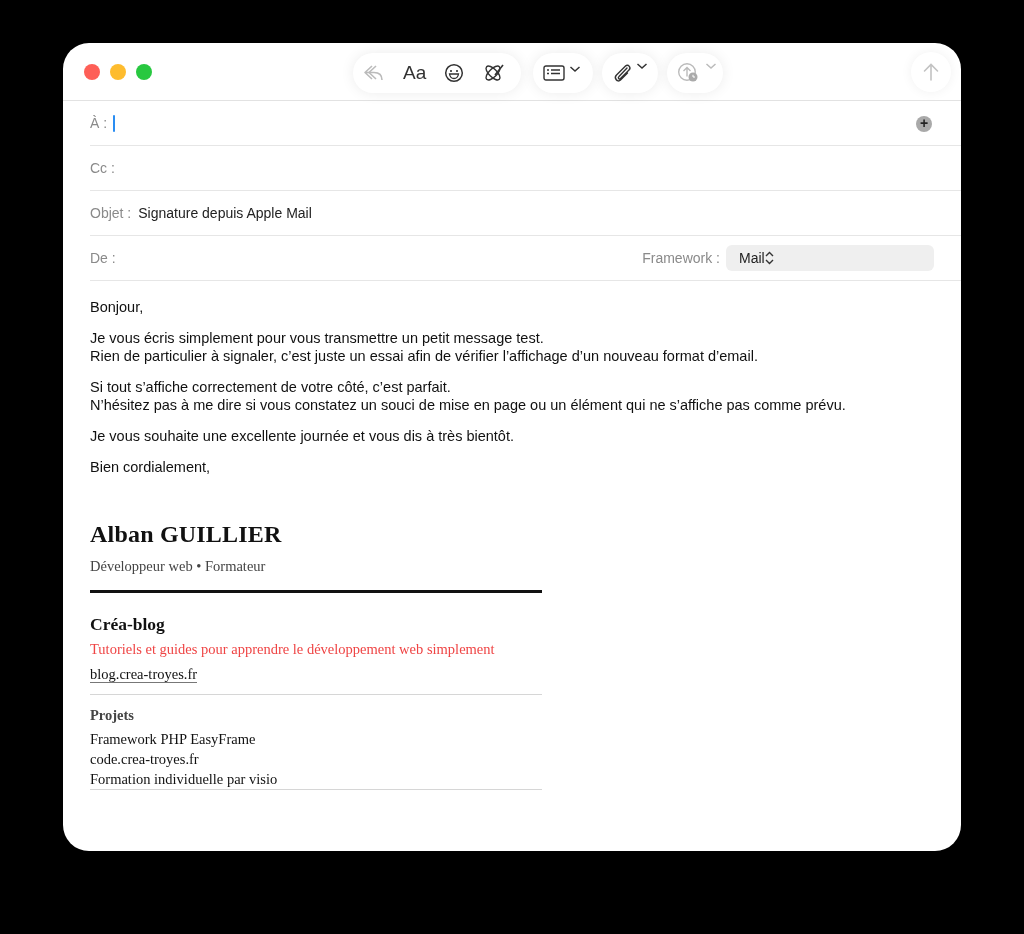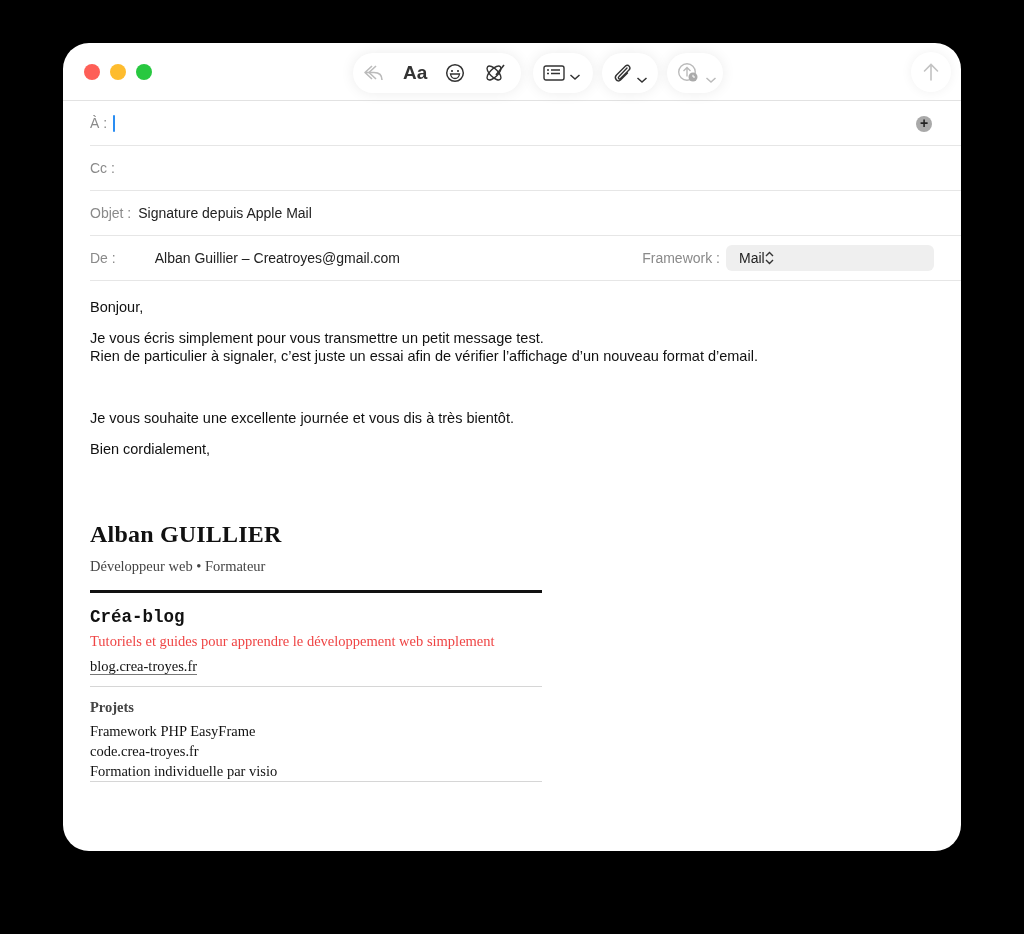--- a/index.html
+++ b/index.html
@@ -16,21 +16,21 @@
     .traffic { position: absolute; left: 21px; top: 21px; display: flex; gap: 10px; }
     .traffic span { width: 16px; height: 16px; border-radius: 50%; display: block; }
     .tl-close { background: #fe5f57; }
     .tl-min { background: #febc2e; }
     .tl-max { background: #28c840; }
 
     .tool-group {
       position: absolute; top: 10px; height: 40px; border-radius: 20px; background: #fff;
       box-shadow: 0 0 14px rgba(0,0,0,0.08); display: flex; align-items: center; padding: 0 10px; gap: 18px;
     }
-    .tool-btn { display: flex; align-items: flex-end; gap: 4px; color: #3a3a3a; cursor: default; font-weight: bold; }
+    .tool-btn { display: flex; align-items: flex-start; gap: 4px; color: #3a3a3a; cursor: default; }
     .tool-btn svg { display: block; }
     .aa-label { font-size: 19px; color: #333; font-family: "Liberation Sans", sans-serif; }
 
     .send-btn {
       position: absolute; right: 10px; top: 9px; width: 40px; height: 40px; border-radius: 50%;
       background: #fff; box-shadow: 0 0 12px rgba(0,0,0,0.06); display: flex; align-items: center; justify-content: center;
     }
 
     
     .field {
@@ -52,21 +52,21 @@
 
     
     .body-text { position: absolute; left: 27px; top: 255px; width: 850px; font-size: 14.5px; color: #111; line-height: 18px; }
     .body-text p { margin-bottom: 13px; }
 
     
     .signature { position: absolute; left: 27px; top: 478px; width: 452px; font-family: "DejaVu Serif", "Liberation Serif", serif; color: #111; }
     .sig-name { font-family: "Liberation Serif", serif; font-weight: bold; font-size: 24px; letter-spacing: 0.2px; }
     .sig-role { font-family: "Liberation Serif", serif; font-size: 14.5px; color: #444; margin-top: 10px; }
     .sig-rule-thick { height: 3px; background: #111; margin-top: 15px; }
-    .sig-blog-title { font-family: Liberation Mono, monospace; font-weight: bold; font-size: 17.5px; margin-top: 14px; }
+    .sig-blog-title { font-family: Liberation Serif, serif; font-weight: bold; font-size: 17.5px; margin-top: 21px; }
     .sig-blog-desc { font-family: "Liberation Serif", serif; font-size: 14.5px; color: #ef4444; margin-top: 6px; }
     .sig-blog-link { font-family: "Liberation Serif", serif; font-size: 14.5px; color: #111; margin-top: 8px; display: inline-block; border-bottom: 1px solid #777; line-height: 16px; }
     .sig-rule-thin { height: 1px; background: #d6d6d6; margin-top: 11px; }
     .sig-proj-title { font-family: "Liberation Serif", serif; font-weight: bold; font-size: 14.5px; color: #444; margin-top: 12px; }
     .sig-proj-list { font-family: "Liberation Serif", serif; font-size: 14.5px; margin-top: 5px; line-height: 20px; }
     .sig-rule-thin2 { height: 1px; background: #d6d6d6; margin-top: 0px; }
     .sig-social { font-family: "Liberation Serif", serif; font-size: 14px; margin-top: 12px; }
     .sig-social-label { font-weight: bold; color: #666; margin-right: 8px; }
     .sig-social a { color: #111; text-decoration: none; }
     .sep { color: #666; margin: 0 4px; }
@@ -169,38 +169,38 @@
     <span class="field-value"></span>
   </div>
 
   <div class="field" style="top:148px;">
     <span class="field-label">Objet :</span>
     <span class="field-value">Signature depuis Apple Mail</span>
   </div>
 
   <div class="field" style="top:193px;gap:20px;">
     <span class="field-label">De :</span>
-    <span class="field-value" style="margin-left:19px;">Alban Guillier – Creatroyes@gmail.com</span>
     <span class="sig-label">Framework :</span>
     <div class="sig-select">
       <span>Mail</span>
       <svg width="9" height="14" viewBox="0 0 9 14">
         <path d="M1 5 L4.5 1.5 L8 5 M1 9 L4.5 12.5 L8 9" fill="none" stroke="#333" stroke-width="1.4"></path>
       </svg>
     </div>
   </div>
 
   <div class="body-text">
     <p>Bonjour,</p>
     <p>
       <span>Je vous écris simplement pour vous transmettre un petit message test.</span><br>
       <span>Rien de particulier à signaler, c’est juste un essai afin de vérifier l’affichage d’un nouveau format d’email.</span>
     </p>
     <p>
-      <br>
+      <span>Si tout s’affiche correctement de votre côté, c’est parfait.</span><br>
+      <span>N’hésitez pas à me dire si vous constatez un souci de mise en page ou un élément qui ne s’affiche pas comme prévu.</span>
     </p>
     <p>Je vous souhaite une excellente journée et vous dis à très bientôt.</p>
     <p>Bien cordialement,</p>
   </div>
 
   <div class="signature">
     <div class="sig-name">Alban GUILLIER</div>
     <div class="sig-role">Développeur web • Formateur</div>
     <div class="sig-rule-thick"></div>
     <div class="sig-blog-title">Créa-blog</div>

